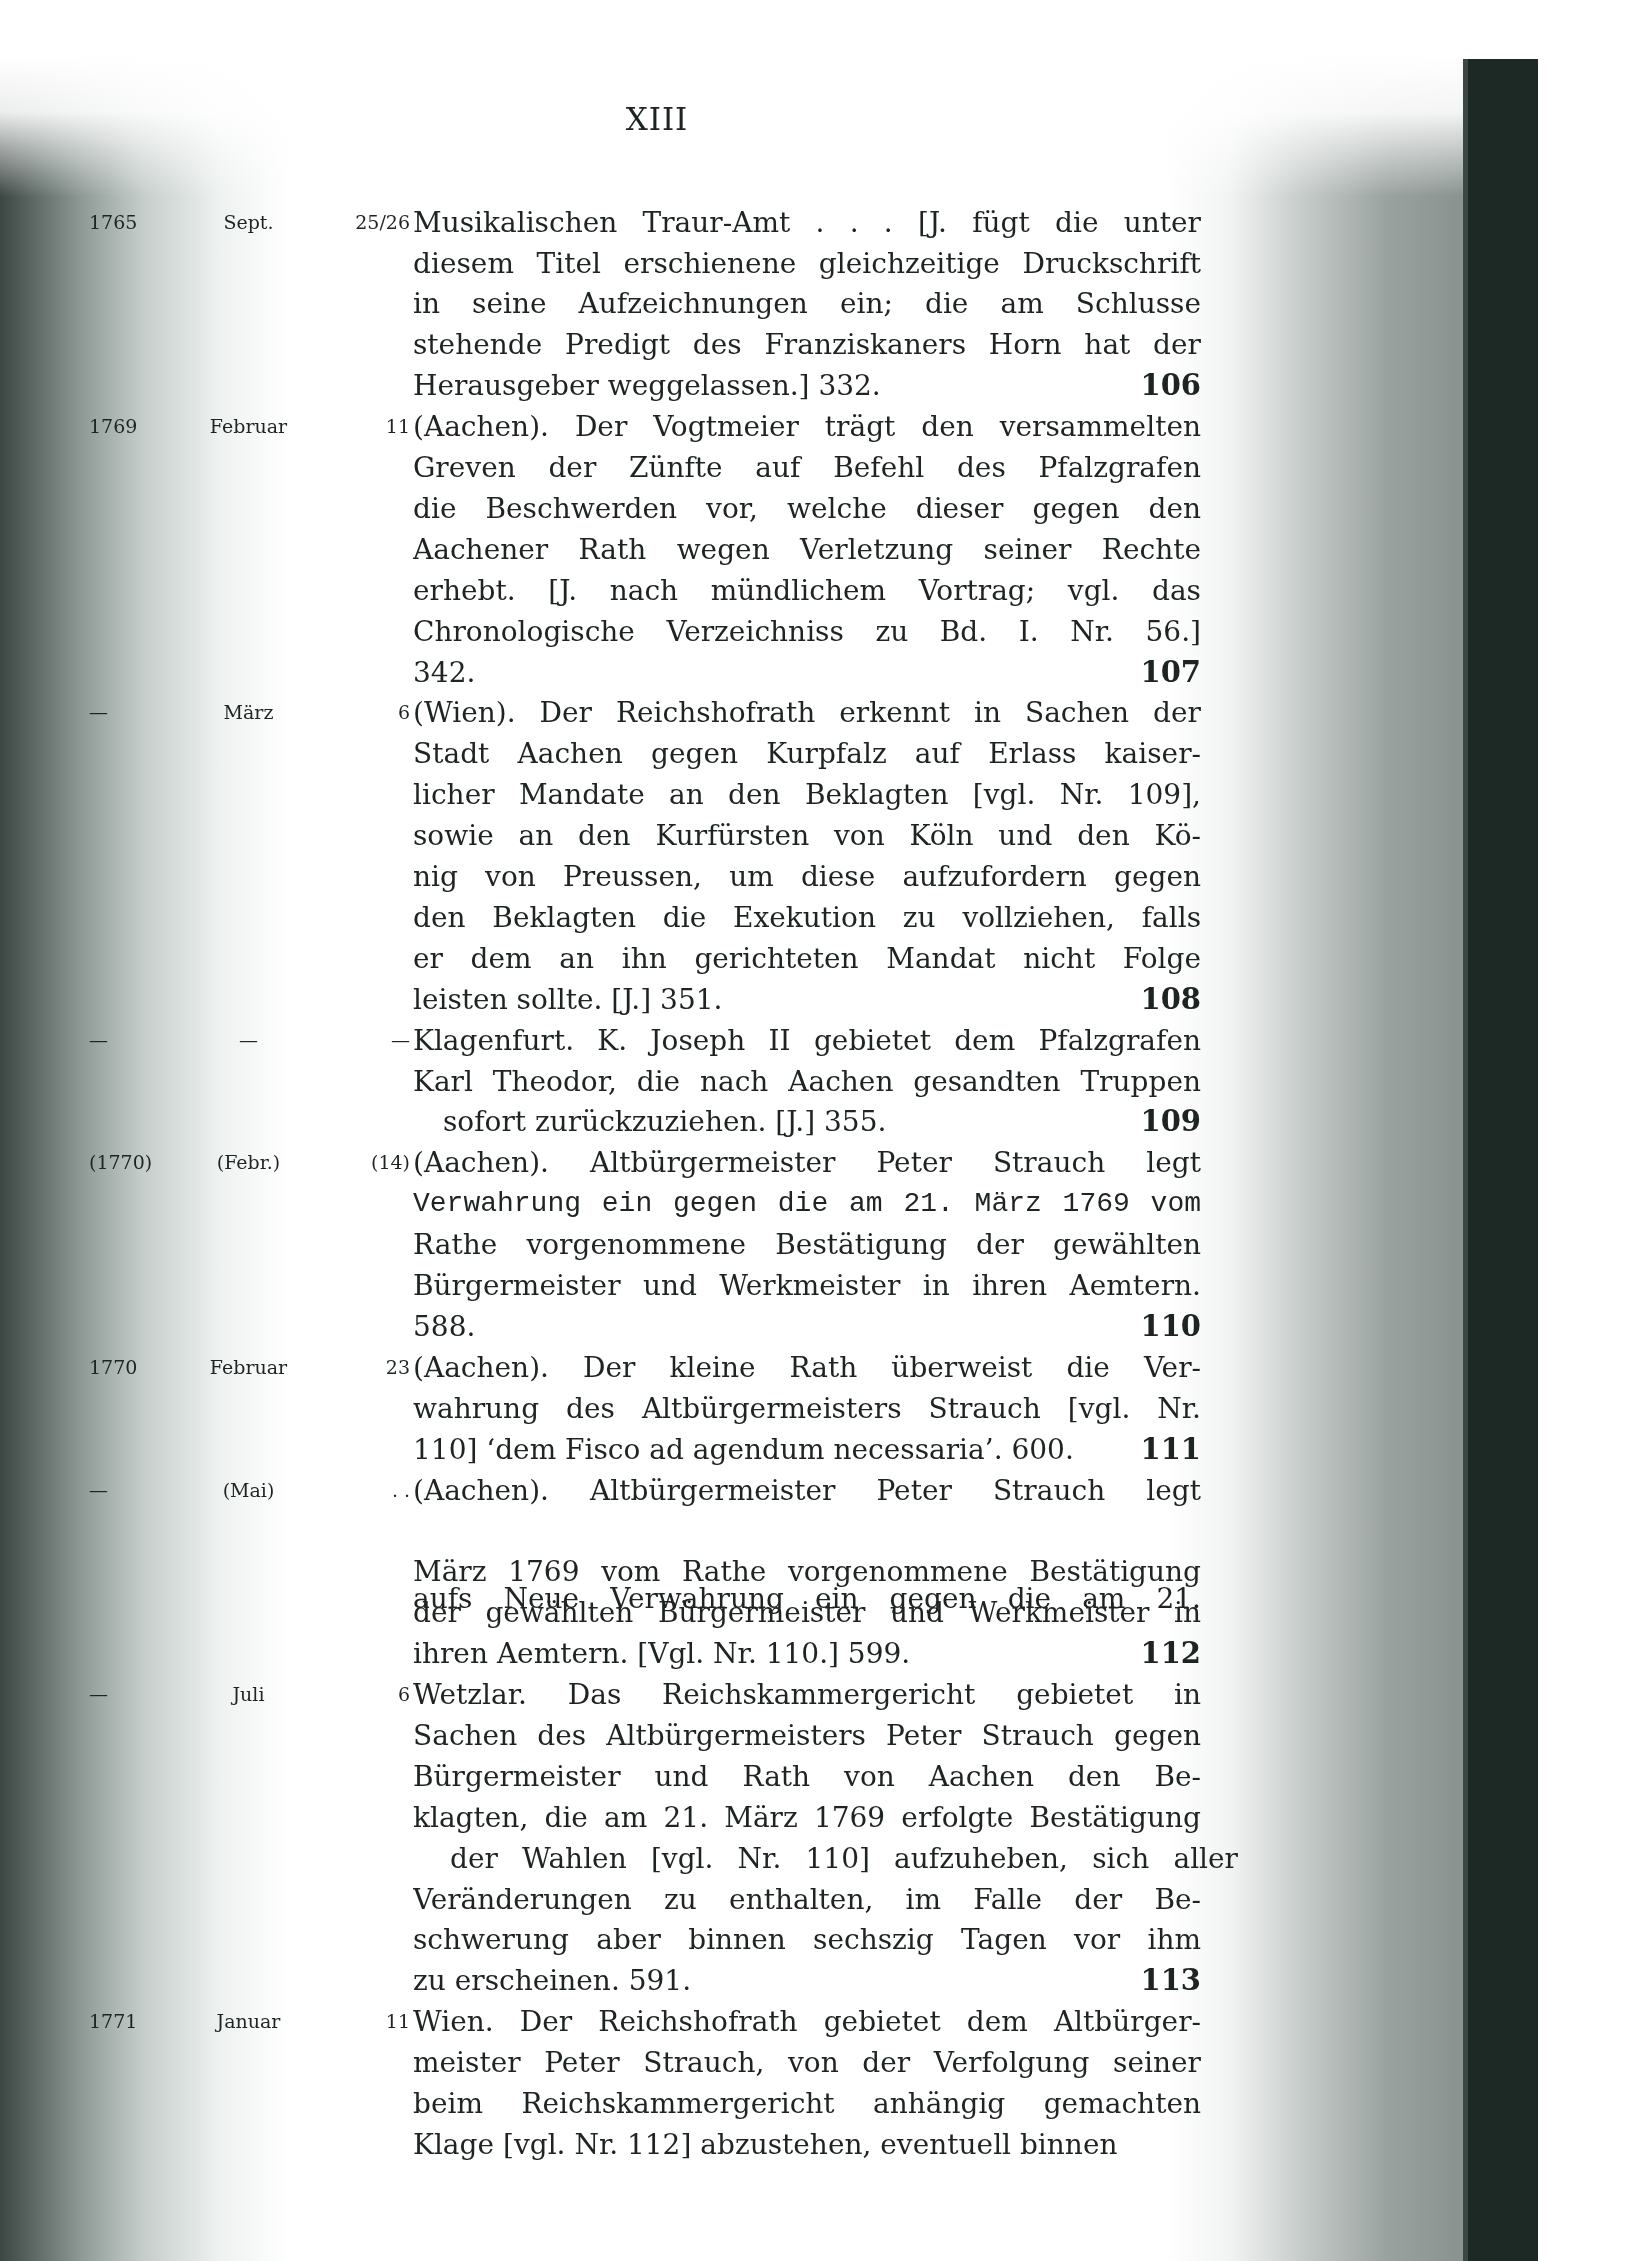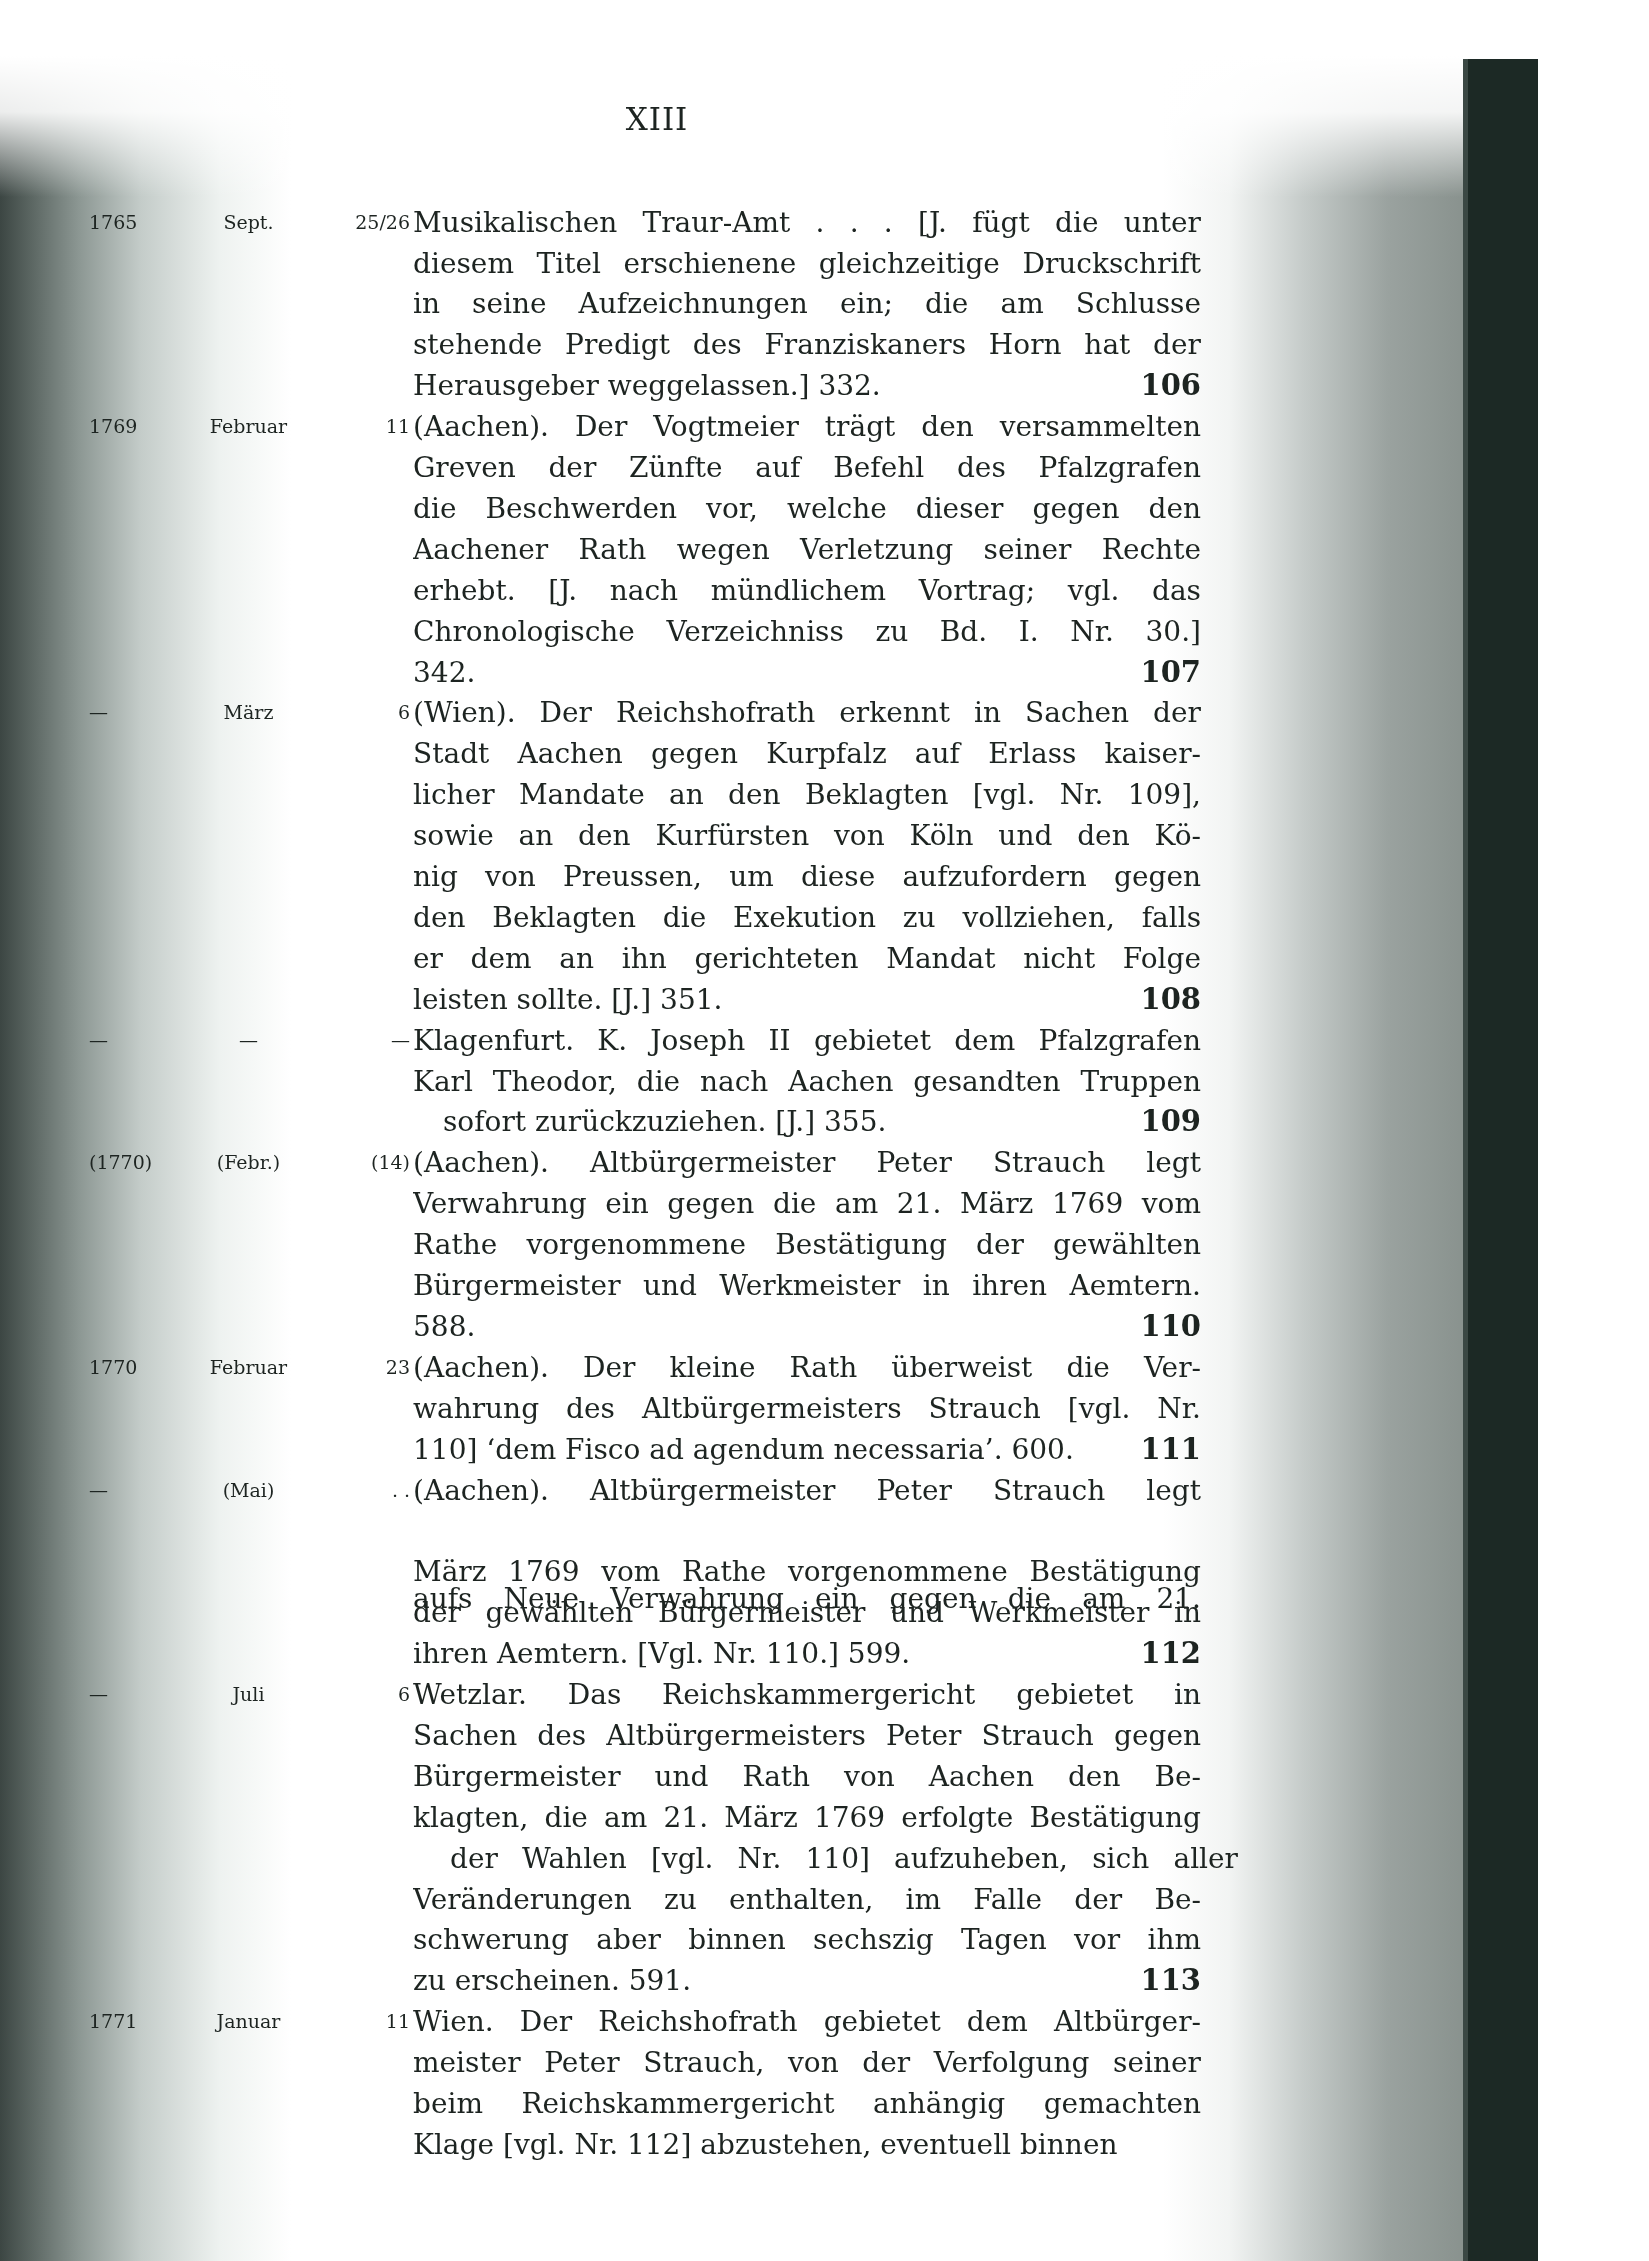--- a/index.html
+++ b/index.html
@@ -75,21 +75,21 @@
     <div class="line" style="top: 406px; left: 0px; width: 422px;">
       <span class="col-year">1769</span>
       <span class="col-month">Februar</span>
       <span class="col-day">11</span>
     </div>
     <div class="body-text" style="top: 406px;">(Aachen). Der Vogtmeier trägt den versammelten</div>
     <div class="body-text" style="top: 447px;">Greven der Zünfte auf Befehl des Pfalzgrafen</div>
     <div class="body-text" style="top: 488px;">die Beschwerden vor, welche dieser gegen den</div>
     <div class="body-text" style="top: 529px;">Aachener Rath wegen Verletzung seiner Rechte</div>
     <div class="body-text" style="top: 570px;">erhebt. [J. nach mündlichem Vortrag; vgl. das</div>
-    <div class="body-text" style="top: 611px;">Chronologische Verzeichniss zu Bd. I. Nr. 30.]</div>
+    <div class="body-text" style="top: 611px;">Chronologische Verzeichniss zu Bd. I. Nr. 56.]</div>
     <div class="body-text last" style="top: 652px; width: 704px;">342.</div>
     <div class="line entry-num" style="top: 652px;">107</div>
     <div class="line" style="top: 692px; left: 0px; width: 422px;">
       <span class="col-year">—</span>
       <span class="col-month">März</span>
       <span class="col-day">6</span>
     </div>
     <div class="body-text" style="top: 692px;">(Wien). Der Reichshofrath erkennt in Sachen der</div>
     <div class="body-text" style="top: 733px;">Stadt Aachen gegen Kurpfalz auf Erlass kaiser-</div>
     <div class="body-text" style="top: 774px;">licher Mandate an den Beklagten [vgl. Nr. 109],</div>
@@ -107,21 +107,21 @@
     <div class="body-text" style="top: 1020px;">Klagenfurt. K. Joseph II gebietet dem Pfalzgrafen</div>
     <div class="body-text" style="top: 1061px;">Karl Theodor, die nach Aachen gesandten Truppen</div>
     <div class="body-text last" style="top: 1101px; width: 704px; margin-left: 30px;">sofort zurückzuziehen. [J.] 355.</div>
     <div class="line entry-num" style="top: 1101px;">109</div>
     <div class="line" style="top: 1142px; left: 0px; width: 422px;">
       <span class="col-year">(1770)</span>
       <span class="col-month">(Febr.)</span>
       <span class="col-day">(14)</span>
     </div>
     <div class="body-text" style="top: 1142px;">(Aachen). Altbürgermeister Peter Strauch legt</div>
-    <div class="body-text" style="top: 1183px;">Verwahrung ein gegen die am 21. März 1769 vom</div>
+    <div class="body-text" style="top: 1183px; font-family: Liberation Mono, monospace;">Verwahrung ein gegen die am 21. März 1769 vom</div>
     <div class="body-text" style="top: 1224px;">Rathe vorgenommene Bestätigung der gewählten</div>
     <div class="body-text" style="top: 1265px;">Bürgermeister und Werkmeister in ihren Aemtern.</div>
     <div class="body-text last" style="top: 1306px; width: 704px;">588.</div>
     <div class="line entry-num" style="top: 1306px;">110</div>
     <div class="line" style="top: 1347px; left: 0px; width: 422px;">
       <span class="col-year">1770</span>
       <span class="col-month">Februar</span>
       <span class="col-day">23</span>
     </div>
     <div class="body-text" style="top: 1347px;">(Aachen). Der kleine Rath überweist die Ver-</div>

